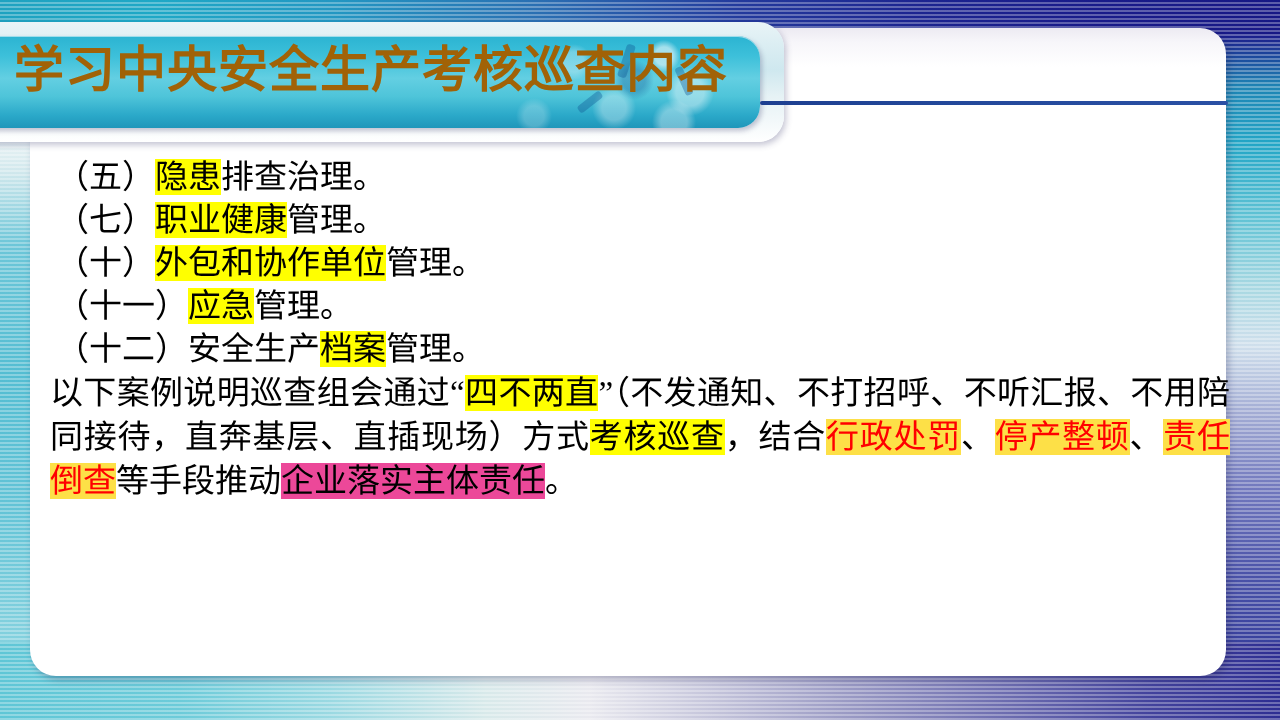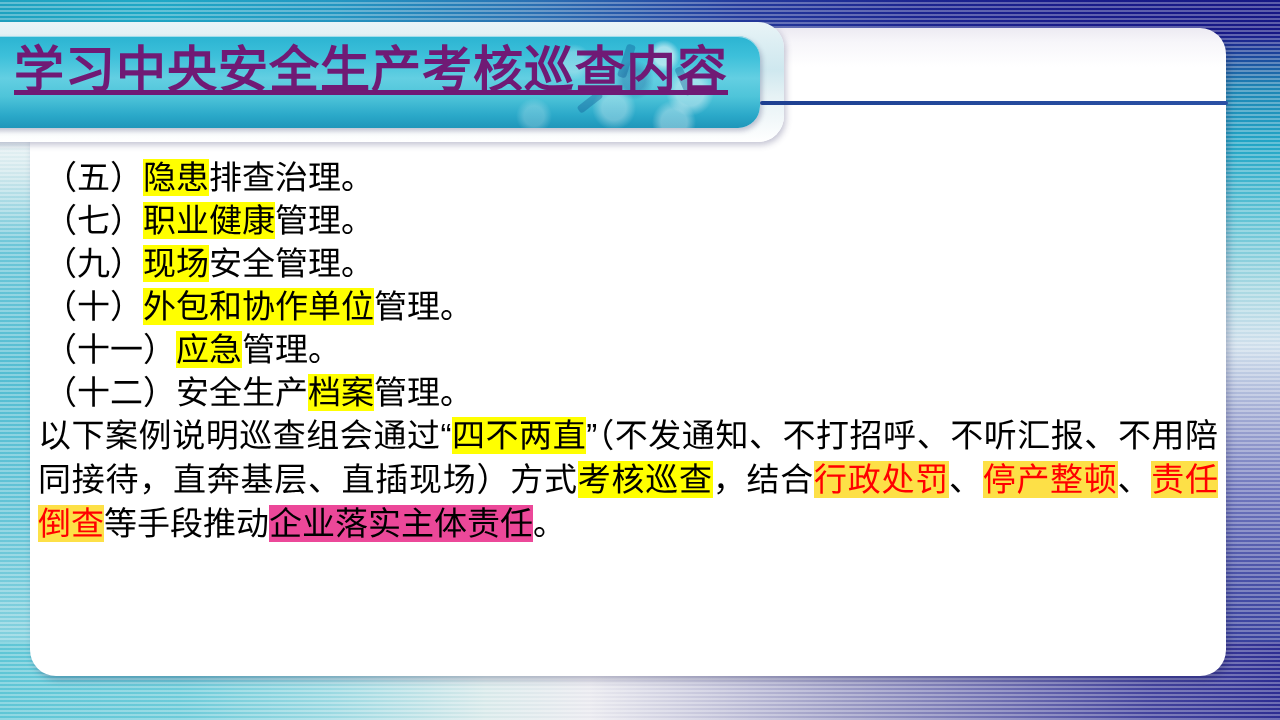--- a/index.html
+++ b/index.html
@@ -153,36 +153,35 @@
     box-shadow:inset 0 1px 0 rgba(255,255,255,0.55), 2px 3px 5px rgba(50,50,100,0.28);
     overflow:hidden;
   }
   
   .mol{
     position:absolute;background:rgba(17,86,146,0.38);border-radius:3px;
   }
   .title-text{
     position:absolute;left:14px;top:18px;width:760px;
     font-family:"DejaVu Serif","Liberation Serif",serif;
-    font-size:50px;font-weight:700;color:#701a75;
+    font-size:50px;font-weight:700;color:#a16207;
     letter-spacing:1px;white-space:nowrap;
     line-height:60px;
-    text-decoration:underline;
   }
   
   .title-rule{
     position:absolute;left:760px;top:101px;width:468px;height:4px;
     background:linear-gradient(90deg,#1d3f90 0%, #23489a 40%, #2a50a4 100%);
     border-radius:2px;
   }
 
   
   .body{
-    position:absolute;left:36px;top:156px;width:1192px;
-    font-family:Liberation Sans, sans-serif;
+    position:absolute;left:48px;top:156px;width:1192px;
+    font-family:Liberation Serif, serif;
     color:#000000;
   }
   .line{
     font-size:33px;line-height:43px;white-space:nowrap;
     padding-left:8px;
   }
   .para{
     font-size:33px;line-height:44px;
     padding-left:2px;padding-right:4px;
     text-align:justify;
@@ -215,21 +214,20 @@
       <span class="mol" style="left:612px;top:52px;width:8px;height:28px;transform:rotate(52deg);"></span>
     </div>
     <div class="title-text">学习中央安全生产考核巡查内容</div>
   </div>
   <div class="title-rule"></div>
 
   <div class="body">
     <div id="list-host">
         <div class="line"><span>（五）</span><span class="hl-y">隐患</span><span>排查治理。</span></div>
         <div class="line"><span>（七）</span><span class="hl-y">职业健康</span><span>管理。</span></div>
-        <div class="line"><span>（九）</span><span class="hl-y">现场</span><span>安全管理。</span></div>
         <div class="line"><span>（十）</span><span class="hl-y">外包和协作单位</span><span>管理。</span></div>
         <div class="line"><span>（十一）</span><span class="hl-y">应急</span><span>管理。</span></div>
         <div class="line"><span>（十二）</span><span>安全生产</span><span class="hl-y">档案</span><span>管理。</span></div>
       </div>
     <div id="para-host" class="para"><span>以下案例说明巡查组会通过“</span><span class="hl-y">四不两直</span><span>”（不发通知、不打招呼、不听汇报、不用陪同接待，直奔基层、直插现场）方式</span><span class="hl-y">考核巡查</span><span>，结合</span><span class="hl-yr">行政处罚</span><span>、</span><span class="hl-yr">停产整顿</span><span>、</span><span class="hl-yr">责任倒查</span><span>等手段推动</span><span class="hl-g">企业落实主体责任</span><span>。</span></div>
   </div>
 
 </div>
 
 </body></html>

